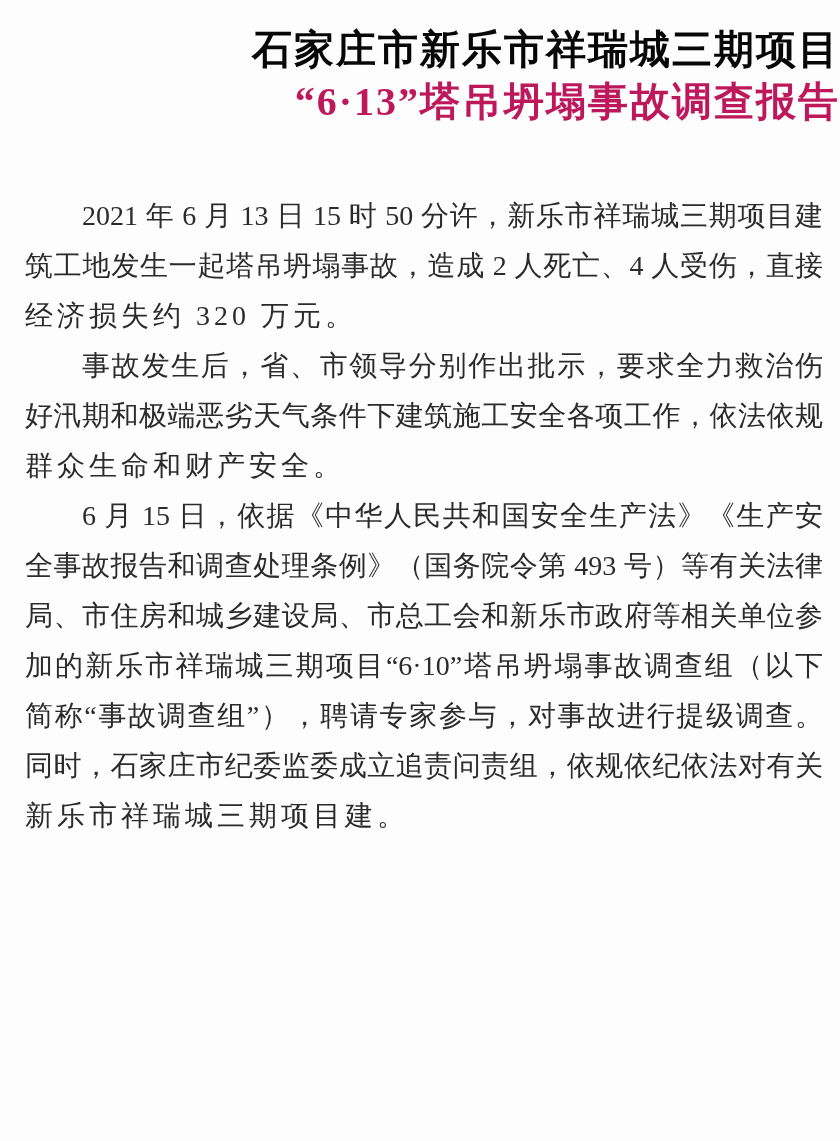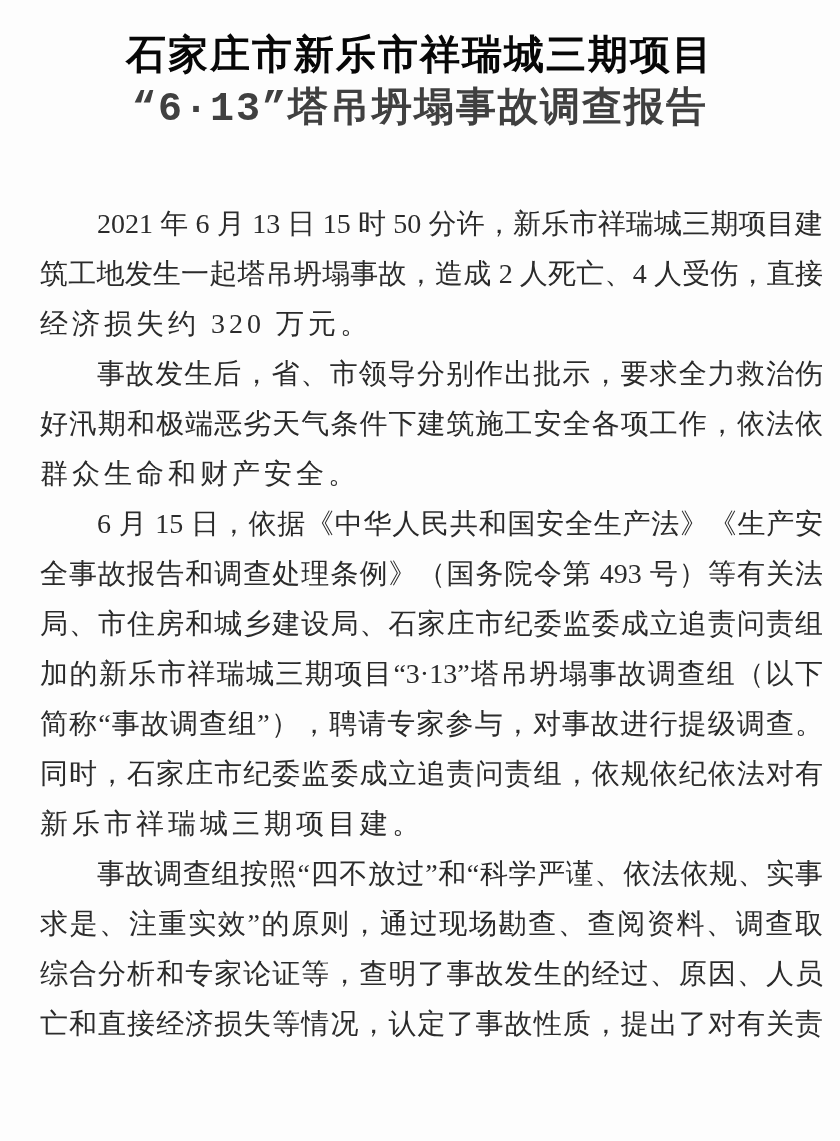--- a/index.html
+++ b/index.html
@@ -11,35 +11,34 @@
     position: relative;
     width: 840px;
     height: 1141px;
     margin: 0 auto;
     background: #fdfdfd;
     overflow: hidden;
     box-sizing: border-box;
     font-family: "Liberation Serif", "DejaVu Serif", serif;
   }
   .title-block {
-    padding-top: 32px;
-    text-align: center;
-    font-family: Liberation Mono, monospace;
+    padding-top: 24px;
+    text-align: right;
   }
   .title-line {
     font-size: 40px;
     font-weight: 700;
     line-height: 52px;
     letter-spacing: 2px;
     color: #070707;
     white-space: nowrap;
   }
   .doc-body {
     margin-top: 63px;
-    padding-left: 40px;
+    padding-left: 25px;
     padding-right: 17px;
     color: #2b2b2b;
   }
   .paragraph {
     margin: 0;
   }
   .body-line {
     font-size: 28px;
     height: 50px;
     line-height: 50px;
@@ -56,42 +55,36 @@
     text-align-last: left;
     letter-spacing: 4px;
   }
 </style>
 </head>
 <body>
 
 <div class="page" style="background: rgb(253, 253, 253);">
   <div class="title-block">
     <div class="title-line" style="color: rgb(7, 7, 7);">石家庄市新乐市祥瑞城三期项目</div>
-    <div class="title-line" style="color: #404040;">“6·13”塔吊坍塌事故调查报告</div>
+    <div class="title-line" style="color: #be185d;">“6·13”塔吊坍塌事故调查报告</div>
   </div>
   <div class="doc-body" style="color: rgb(43, 43, 43);">
       <div class="paragraph">
         <div class="body-line first">2021 年 6 月 13 日 15 时 50 分许，新乐市祥瑞城三期项目建</div>
         <div class="body-line">筑工地发生一起塔吊坍塌事故，造成 2 人死亡、4 人受伤，直接</div>
         <div class="body-line para-end">经济损失约 320 万元。</div>
       </div>
       <div class="paragraph">
         <div class="body-line first">事故发生后，省、市领导分别作出批示，要求全力救治伤员，</div>
         <div class="body-line">好汛期和极端恶劣天气条件下建筑施工安全各项工作，依法依规</div>
         <div class="body-line para-end">群众生命和财产安全。</div>
       </div>
       <div class="paragraph">
         <div class="body-line first">6 月 15 日，依据《中华人民共和国安全生产法》《生产安</div>
         <div class="body-line">全事故报告和调查处理条例》（国务院令第 493 号）等有关法律</div>
-        <div class="body-line">局、市住房和城乡建设局、石家庄市纪委监委成立追责问责组</div>
-        <div class="body-line">加的新乐市祥瑞城三期项目“3·13”塔吊坍塌事故调查组（以下</div>
+        <div class="body-line">局、市住房和城乡建设局、市总工会和新乐市政府等相关单位参</div>
+        <div class="body-line">加的新乐市祥瑞城三期项目“6·10”塔吊坍塌事故调查组（以下</div>
         <div class="body-line">简称“事故调查组”），聘请专家参与，对事故进行提级调查。</div>
         <div class="body-line">同时，石家庄市纪委监委成立追责问责组，依规依纪依法对有关</div>
         <div class="body-line para-end">新乐市祥瑞城三期项目建。</div>
-      </div>
-      <div class="paragraph">
-        <div class="body-line first">事故调查组按照“四不放过”和“科学严谨、依法依规、实事</div>
-        <div class="body-line">求是、注重实效”的原则，通过现场勘查、查阅资料、调查取证、</div>
-        <div class="body-line">综合分析和专家论证等，查明了事故发生的经过、原因、人员伤</div>
-        <div class="body-line">亡和直接经济损失等情况，认定了事故性质，提出了对有关责任</div>
       </div>
     </div>
 </div>
 
 </body></html>

